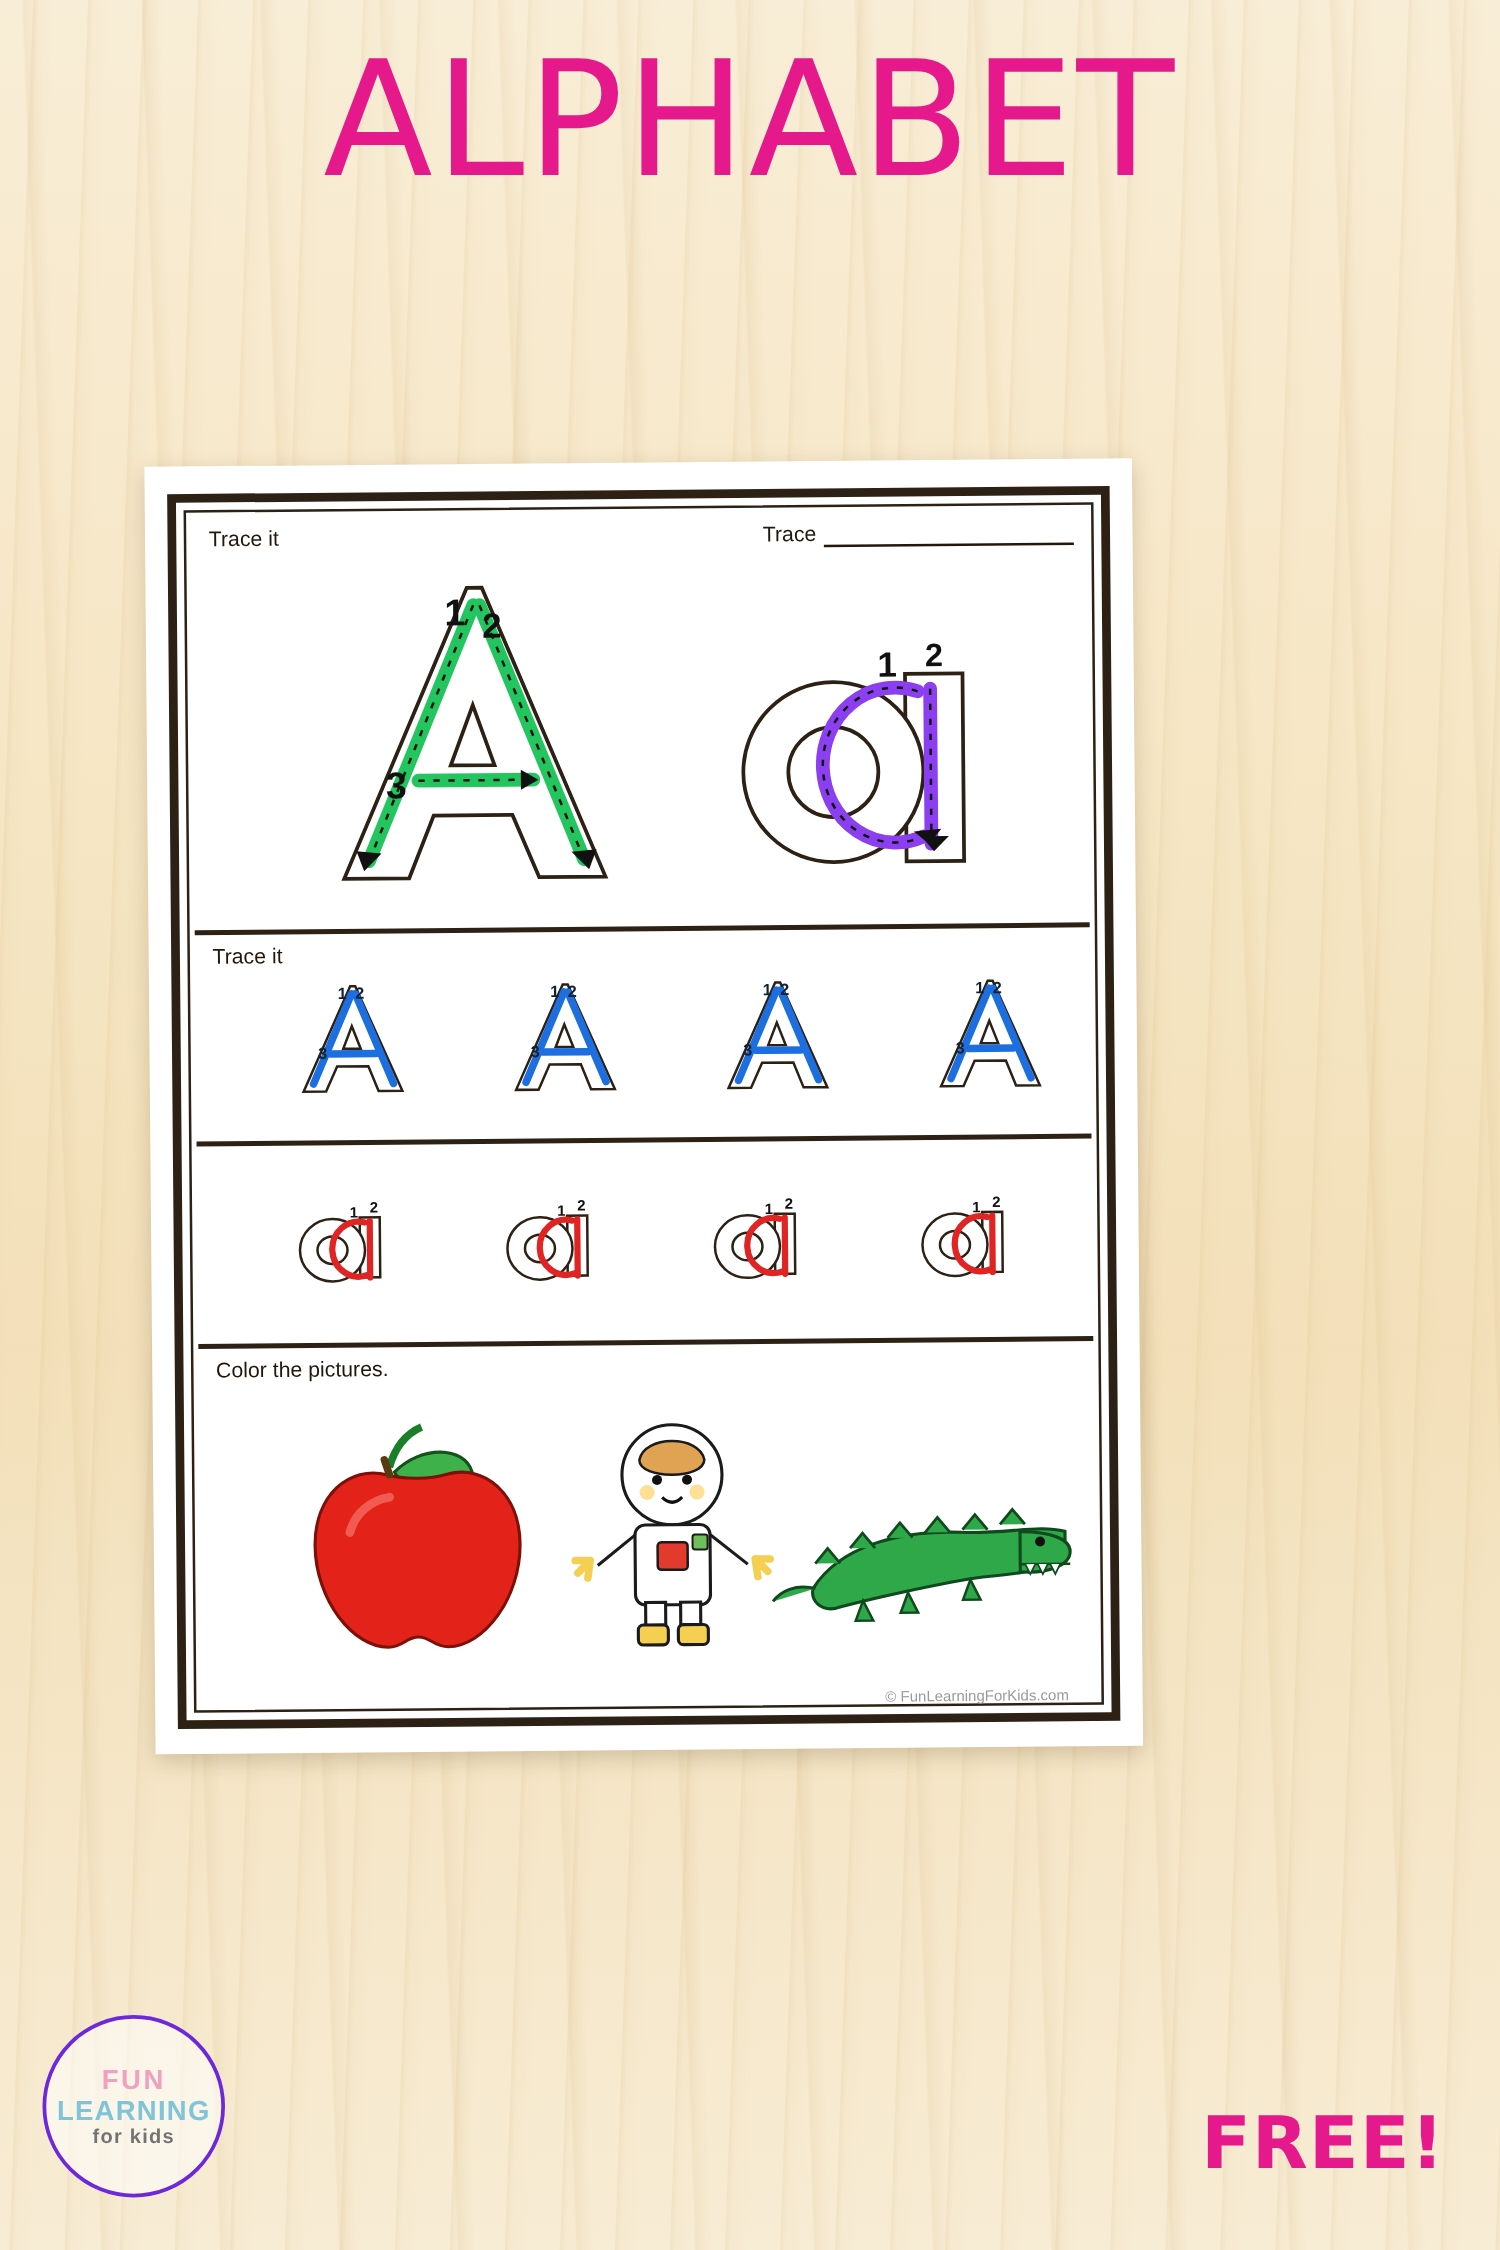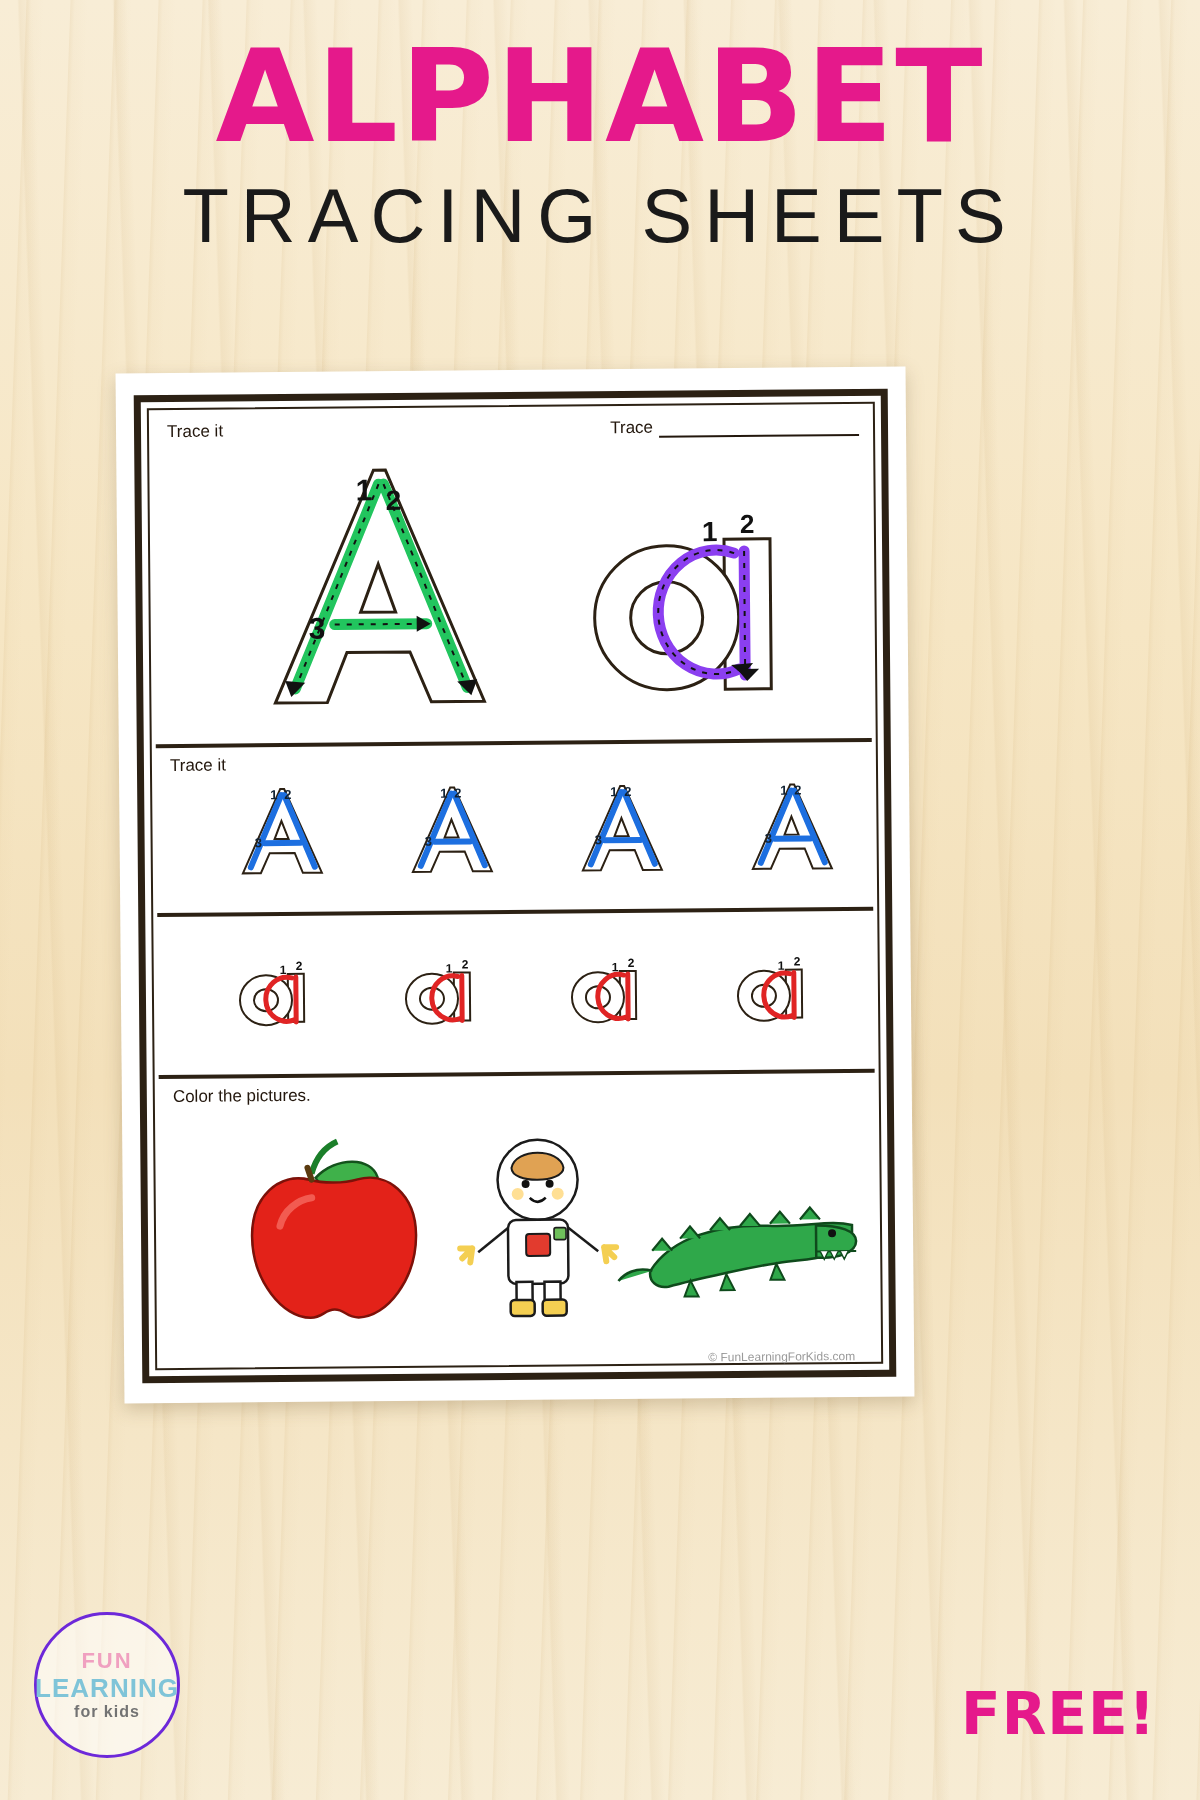--- a/index.html
+++ b/index.html
@@ -30,21 +30,21 @@
     background:repeating-linear-gradient(88deg,
       rgba(236,214,170,0.0) 0px,
       rgba(236,214,170,0.0) 80px,
       rgba(196,158,96,0.10) 82px,
       rgba(236,214,170,0.0) 95px);
   }
 
   .title-wrap{position:absolute;left:0;right:0;top:30px;text-align:center;}
   .title-main{
     font-family:"DejaVu Sans", sans-serif;
-    font-weight:bold;
+    font-weight:normal;
     font-size:128px;
     letter-spacing:2px;
     color:#e5198b;
     line-height:1.05;
     margin:0;
   }
   .title-sub{
     font-family:"Liberation Sans", sans-serif;
     font-weight:400;
     font-size:76px;
@@ -107,38 +107,37 @@
   
   .logo{
     position:absolute;left:34px;bottom:42px;
     width:140px;height:140px;border-radius:50%;
     background:rgba(255,255,255,.55);
     border:3px solid #6d28d9;
     display:flex;flex-direction:column;align-items:center;justify-content:center;
     text-align:center;line-height:1.15;
   }
   .logo .l1{font-size:22px;letter-spacing:2px;color:#f0a0c0;font-weight:bold;}
-  .logo .l2{font-size:26px;letter-spacing:1px;color:#7fc4d8;font-weight:bold;}
+  .logo .l2{font-size:22px;letter-spacing:1px;color:#7fc4d8;font-weight:bold;}
   .logo .l3{font-size:16px;letter-spacing:1px;color:#737373;font-weight:bold;}
   .freetag{
     position:absolute;right:44px;bottom:52px;
     font-family:"DejaVu Sans", sans-serif;
     font-weight:bold;font-size:58px;color:#e5198b;letter-spacing:1px;
   }
 </style>
 </head>
 <body>
 
 <div class="bg-wood">
     <div class="grain2"></div>
   </div>
 
 <div class="title-wrap">
   <h1 class="title-main">ALPHABET</h1>
-  <h2 class="title-sub">TRACING SHEETS</h2>
 </div>
 
 <div class="sheet">
   <div class="sheet-inner">
     <div class="pad">
 
       <div class="row r1">
         <div class="rowlabel">Trace it</div>
         <div class="namebox">
           <span>Trace</span><span class="nameline"></span>

